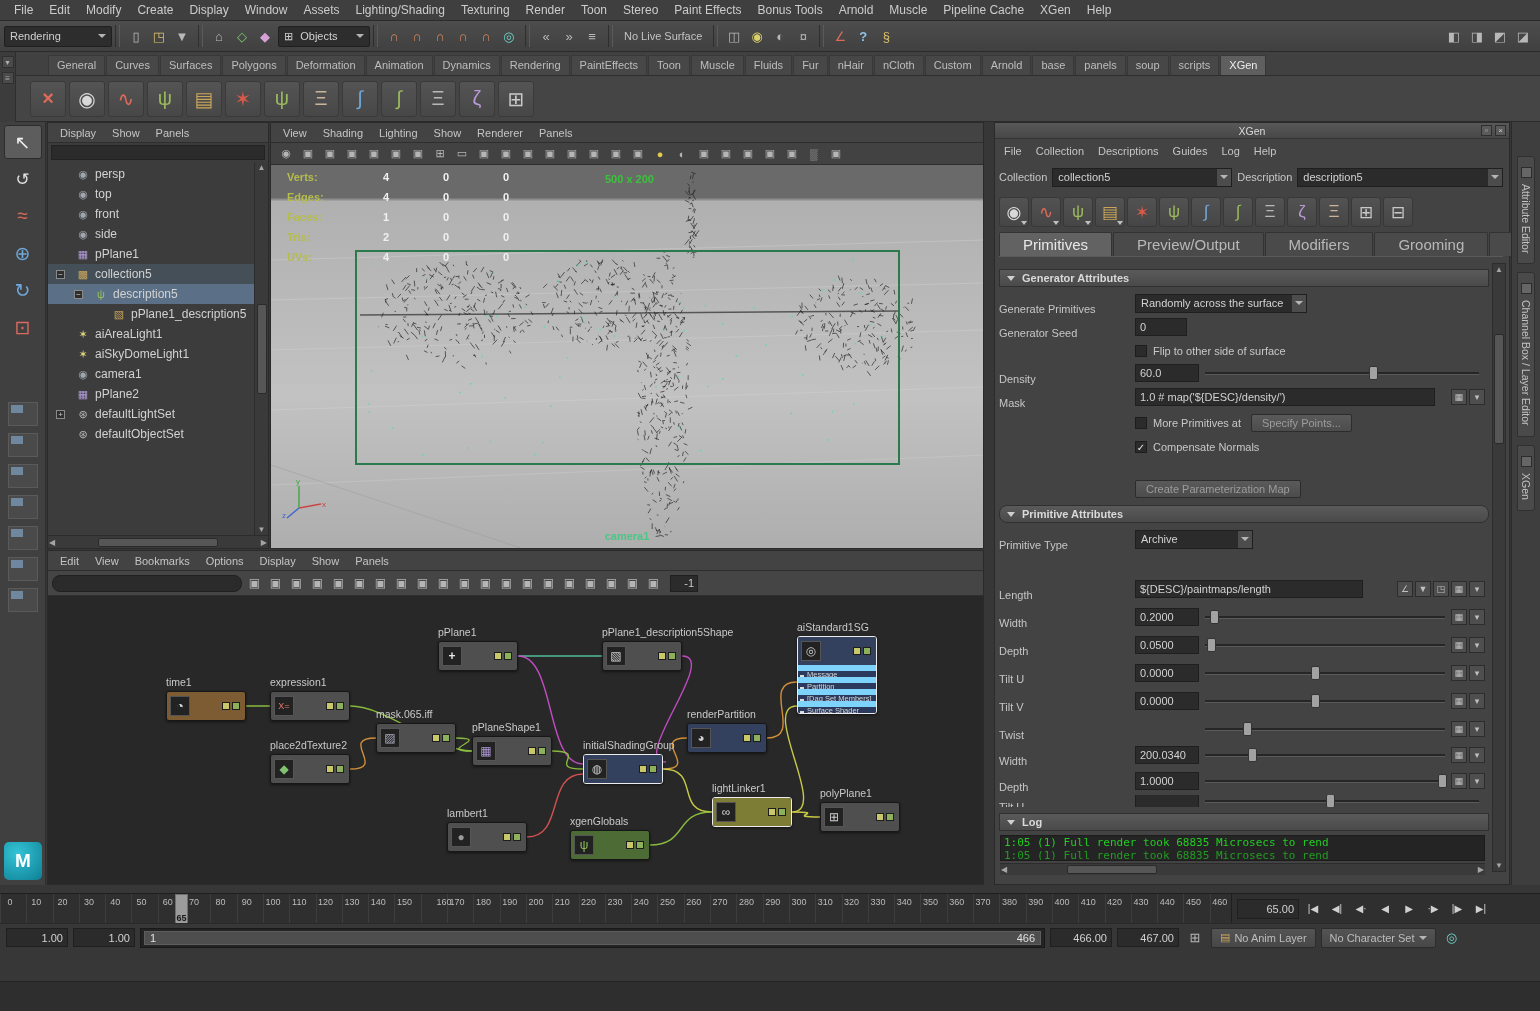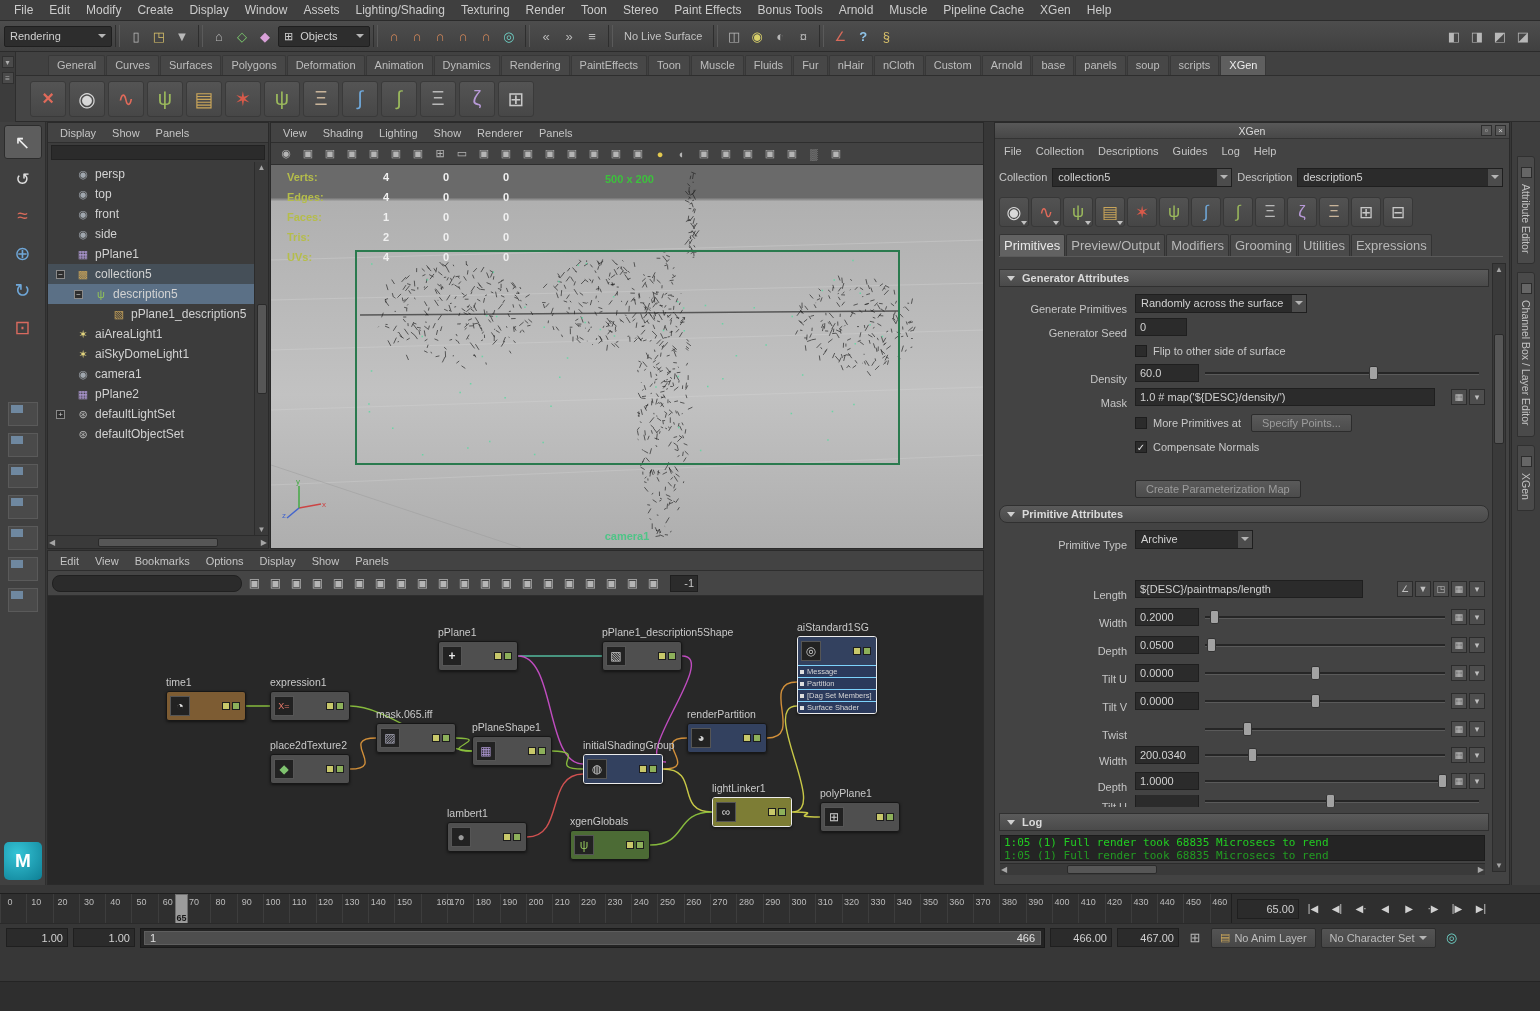--- a/index.html
+++ b/index.html
@@ -150,43 +150,43 @@
 #ne-canvas{flex:1;position:relative;background:#282828;overflow:hidden;}
 #ne-wires{position:absolute;left:0;top:0;width:935px;height:288px;}
 .ne-node{position:absolute;width:80px;}
 .ne-label{position:absolute;top:-15px;left:0;font-size:10.5px;color:#c9c9c9;white-space:nowrap;}
 .ne-box{border:1px solid #171717;border-radius:3px;overflow:hidden;box-shadow:0 1px 3px rgba(0,0,0,.55);}
 .ne-box.sel{border-color:#ececec;}
 .ne-body{height:28px;display:flex;align-items:center;padding-left:3px;position:relative;}
 .ne-ico{width:20px;height:20px;background:#222222;border:1px solid #555555;display:flex;align-items:center;justify-content:center;font-size:12px;}
 .ne-body::after{content:"";position:absolute;right:5px;top:10px;width:6px;height:6px;background:#8db05a;border:1px solid #1d1d1d;}
 .ne-body::before{content:"";position:absolute;right:15px;top:10px;width:6px;height:6px;background:#c8c86a;border:1px solid #1d1d1d;}
-.ne-row{height:12px;font-size:7.5px;display:flex;align-items:center;padding-left:9px;background:#2b3a5c;border-top:1px solid #7dd3fc;color:#d5d5d5;position:relative;white-space:nowrap;}
+.ne-row{height:12px;font-size:7.5px;display:flex;align-items:center;padding-left:9px;background:#2b3a5c;border-top:6px solid #7dd3fc;color:#d5d5d5;position:relative;white-space:nowrap;}
 .ne-row::before{content:"";position:absolute;left:2px;top:3.5px;width:4px;height:4px;background:#dddddd;}
 
 #xgen{position:absolute;left:994px;top:122px;width:516px;height:763px;background:#434343;border:1px solid #2a2a2a;}
 #xgen-titlebar{position:absolute;left:0;top:0;right:0;height:16px;background:linear-gradient(#585858,#474747);display:flex;align-items:center;justify-content:center;font-size:10.5px;color:#dadada;border-bottom:1px solid #333333;}
 #xgen-win-btns{position:absolute;right:3px;top:2px;display:flex;gap:3px;}
 .win-btn{width:11px;height:11px;background:#5a5a5a;border:1px solid #2e2e2e;font-size:8px;line-height:9px;text-align:center;color:#cfcfcf;}
 #xgen-menus{position:absolute;left:2px;top:18px;height:20px;display:flex;align-items:center;}
 #xgen-colrow{position:absolute;left:4px;top:42px;right:6px;height:24px;display:flex;align-items:center;gap:5px;}
 .xg-collabel{color:#c6c6c6;white-space:nowrap;}
 .xg-dd{height:19px;background:#2b2b2b;border:1px solid #1f1f1f;display:flex;align-items:center;padding-left:5px;color:#d2d2d2;position:relative;}
 .xg-dd .xg-dd-btn{margin-left:auto;width:15px;height:100%;background:#4c4c4c;border-left:1px solid #2a2a2a;display:flex;align-items:center;justify-content:center;}
 #xgen-toolbar{position:absolute;left:4px;top:70px;right:6px;height:38px;display:flex;align-items:center;gap:2px;}
 .xg-ico{width:30px;height:30px;border-radius:3px;display:flex;align-items:center;justify-content:center;font-size:17px;background:linear-gradient(#525252,#464646);border:1px solid #383838;position:relative;}
 .xg-ico .mini-arrow{display:none;position:absolute;right:1px;bottom:1px;width:0;height:0;border-left:3px solid transparent;border-right:3px solid transparent;border-top:4px solid #c0c0c0;}
 .xg-ico[data-menu="true"] .mini-arrow{display:block;}
 #xgen-tabs{position:absolute;left:4px;top:112px;right:6px;height:22px;display:flex;align-items:flex-end;gap:1px;border-bottom:1px solid #5a5a5a;}
-.xg-tab{padding:3px 4px;font-size:13px;background:#4a4a4a;border:1px solid #333333;border-bottom:none;border-radius:2px 2px 0 0;color:#b8b8b8;white-space:nowrap;}
+.xg-tab{padding:3px 23px;font-size:15px;background:#4a4a4a;border:1px solid #333333;border-bottom:none;border-radius:2px 2px 0 0;color:#b8b8b8;white-space:nowrap;}
 .xg-tab[data-active="true"]{background:#626262;color:#e8e8e8;}
 .xg-frame{position:absolute;left:4px;right:20px;height:18px;background:linear-gradient(#5a5a5a,#4a4a4a);border:1px solid #303030;display:flex;align-items:center;gap:7px;padding-left:7px;font-weight:bold;color:#dadada;}
 .frame-tri{width:0;height:0;border-left:4px solid transparent;border-right:4px solid transparent;border-top:5px solid #cfcfcf;}
 .xg-row{position:absolute;left:4px;right:24px;height:20px;display:flex;align-items:center;}
-.xg-label{width:128px;text-align:right;margin-right:8px;color:#c6c6c6;white-space:nowrap;overflow:hidden;margin-top:12px;}
+.xg-label{width:128px;margin-right:8px;color:#c6c6c6;white-space:nowrap;overflow:hidden;margin-top:12px;}
 .xg-field{background:#2b2b2b;border:1px solid #1f1f1f;height:18px;display:flex;align-items:center;padding:0 4px;color:#d2d2d2;white-space:nowrap;overflow:hidden;}
 .xg-slider{flex:1;position:relative;height:18px;margin:0 6px;}
 .xg-slider .track{position:absolute;left:0;right:0;top:8px;height:3px;background:#262626;border-bottom:1px solid #5a5a5a;}
 .xg-slider .knob{position:absolute;top:2px;width:9px;height:14px;background:#a2a2a2;border:1px solid #333333;border-radius:2px;}
 .row-tail{margin-left:auto;display:flex;gap:2px;align-items:center;}
 .tail-btn{width:16px;height:16px;background:#4e4e4e;border:1px solid #2c2c2c;display:flex;align-items:center;justify-content:center;font-size:9px;color:#c0c0c0;}
 .xg-cb{width:12px;height:12px;background:#2b2b2b;border:1px solid #1d1d1d;display:inline-flex;align-items:center;justify-content:center;font-size:10px;color:#eaeaea;margin-right:6px;}
 .xg-btn{background:linear-gradient(#5a5a5a,#4c4c4c);border:1px solid #2c2c2c;border-radius:2px;padding:2px 10px;color:#9c9c9c;white-space:nowrap;}
 .cb-spacer{width:136px;}
 #xgen-partialrow{overflow:hidden;height:12px;}

